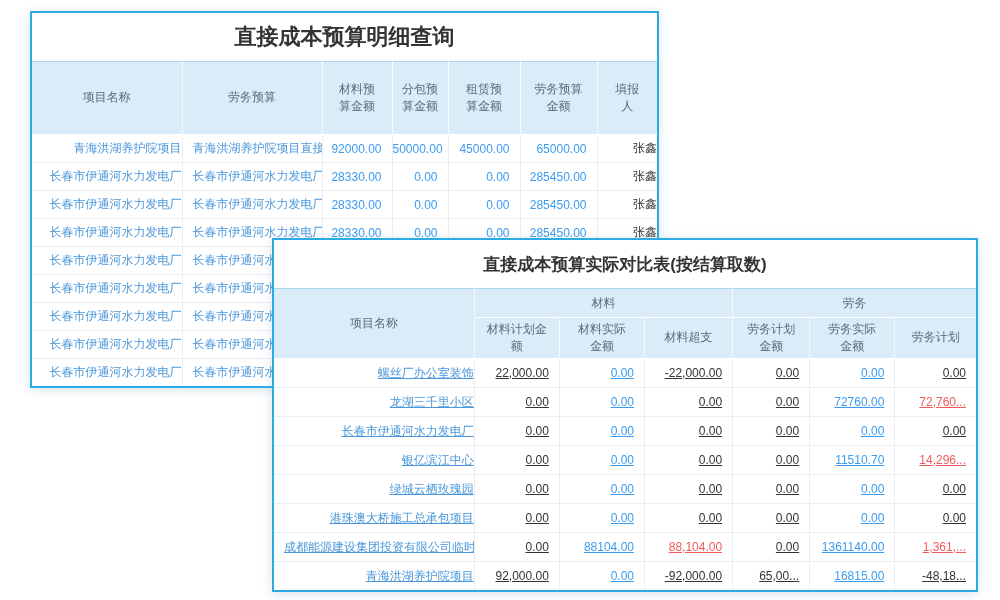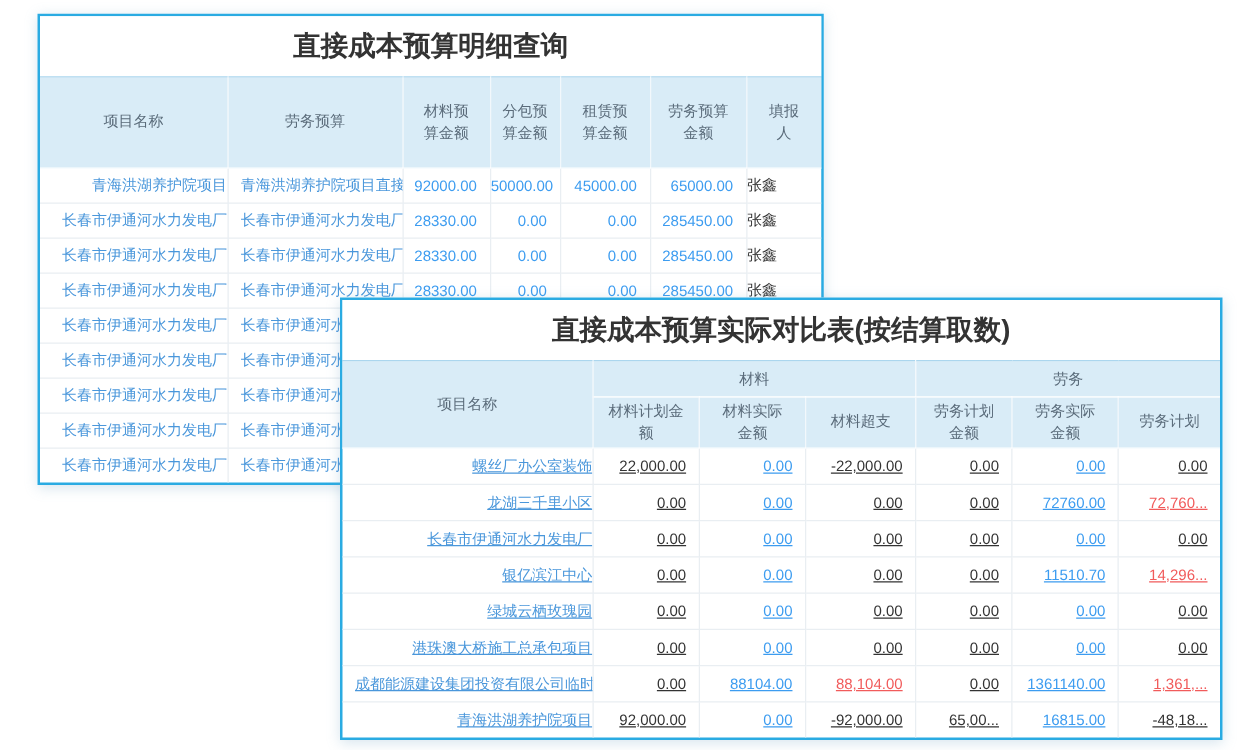--- a/index.html
+++ b/index.html
@@ -10,41 +10,41 @@
   html,body{margin:0;padding:0;background:#fff;}
   body{font-family:"Liberation Sans","DejaVu Sans",sans-serif;}
   .stage{position:relative;width:1000px;height:600px;overflow:hidden;background:#fff;}
   .panel{position:absolute;background:#fff;border:2px solid var(--accent);
          box-shadow:0 2px 10px rgba(110,160,195,.28);}
   .back-panel{left:30px;top:11px;width:625px;z-index:1;}
   .front-panel{left:272px;top:238px;width:702px;z-index:2;}
   .panel-title{display:flex;align-items:center;justify-content:center;
                font-weight:bold;color:var(--text-dark);background:#fff;}
   .back-panel .panel-title{height:48px;font-size:22px;}
-  .front-panel .panel-title{height:48px;font-size:22px;}
+  .front-panel .panel-title{height:48px;font-size:17px;}
   table{border-collapse:collapse;table-layout:fixed;width:100%;}
   th{background:var(--header-bg);color:var(--header-text);font-weight:normal;
      font-size:12px;text-align:center;vertical-align:middle;
      border-right:1px solid #f2f8fc;border-bottom:1px solid #fff;padding:0;}
   thead tr:first-child th{border-top:1px solid #abd6ee;}
   th:last-child{border-right:none;}
   .back-panel th{height:72px;}
   .front-panel th.group-th{height:28px;}
   .front-panel th.sub-th{height:40px;}
   .hlabel{white-space:pre-line;line-height:1.45;display:inline-block;}
   td{font-size:12px;color:var(--text-dark);vertical-align:middle;
      border-bottom:1px solid var(--grid);border-right:1px solid var(--grid);
      padding:0;overflow:hidden;white-space:nowrap;}
   td:last-child{border-right:none;}
   tbody tr:last-child td{border-bottom:none;}
   .back-panel td{height:27px;}
   .front-panel td{height:28px;text-decoration:underline;}
   td.t-left{text-align:right;padding-left:10px;}
   td.t-right{text-align:right;padding-right:10px;}
-  td.t-center{text-align:left;}
+  td.t-center{text-align:right;}
   td.c-link{color:var(--link-blue);cursor:pointer;}
   td.c-blue{color:var(--value-blue);}
   td.c-red{color:var(--over-red);}
   td.c-dark{color:var(--text-dark);}
 </style>
 </head>
 <body>
 
 <div class="stage">
 

